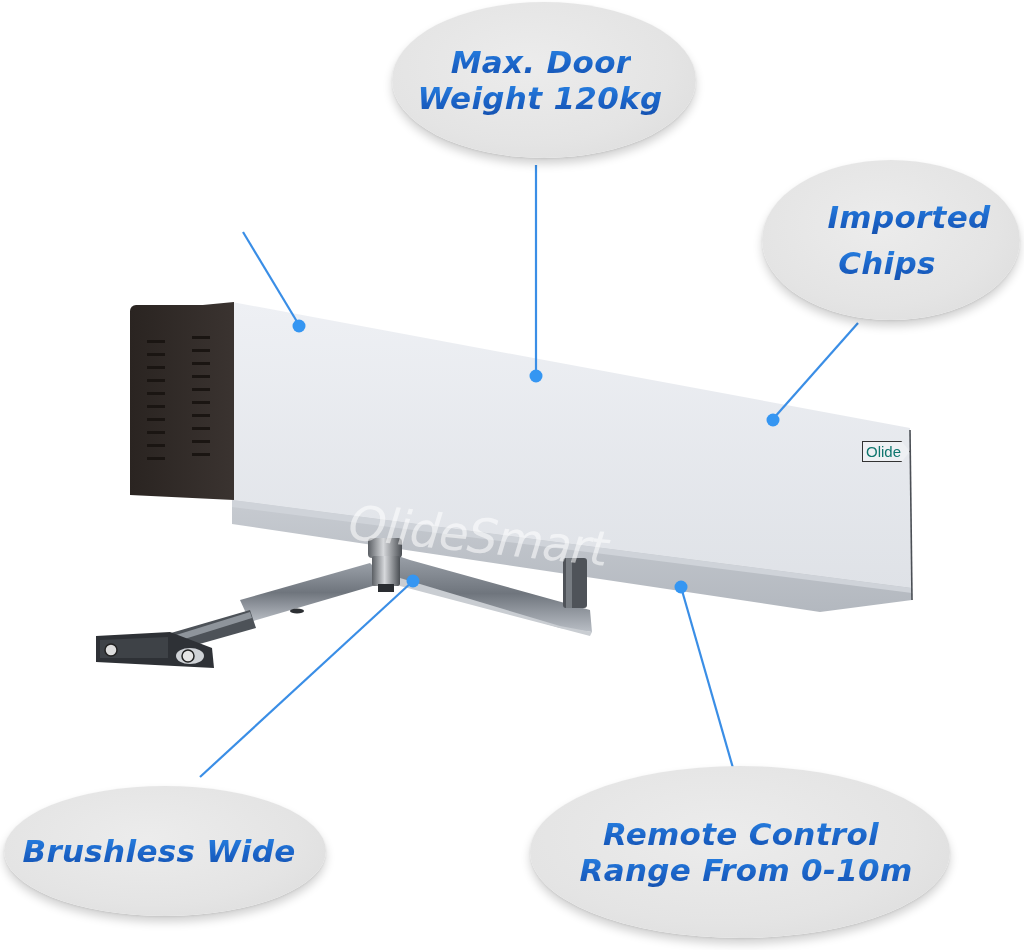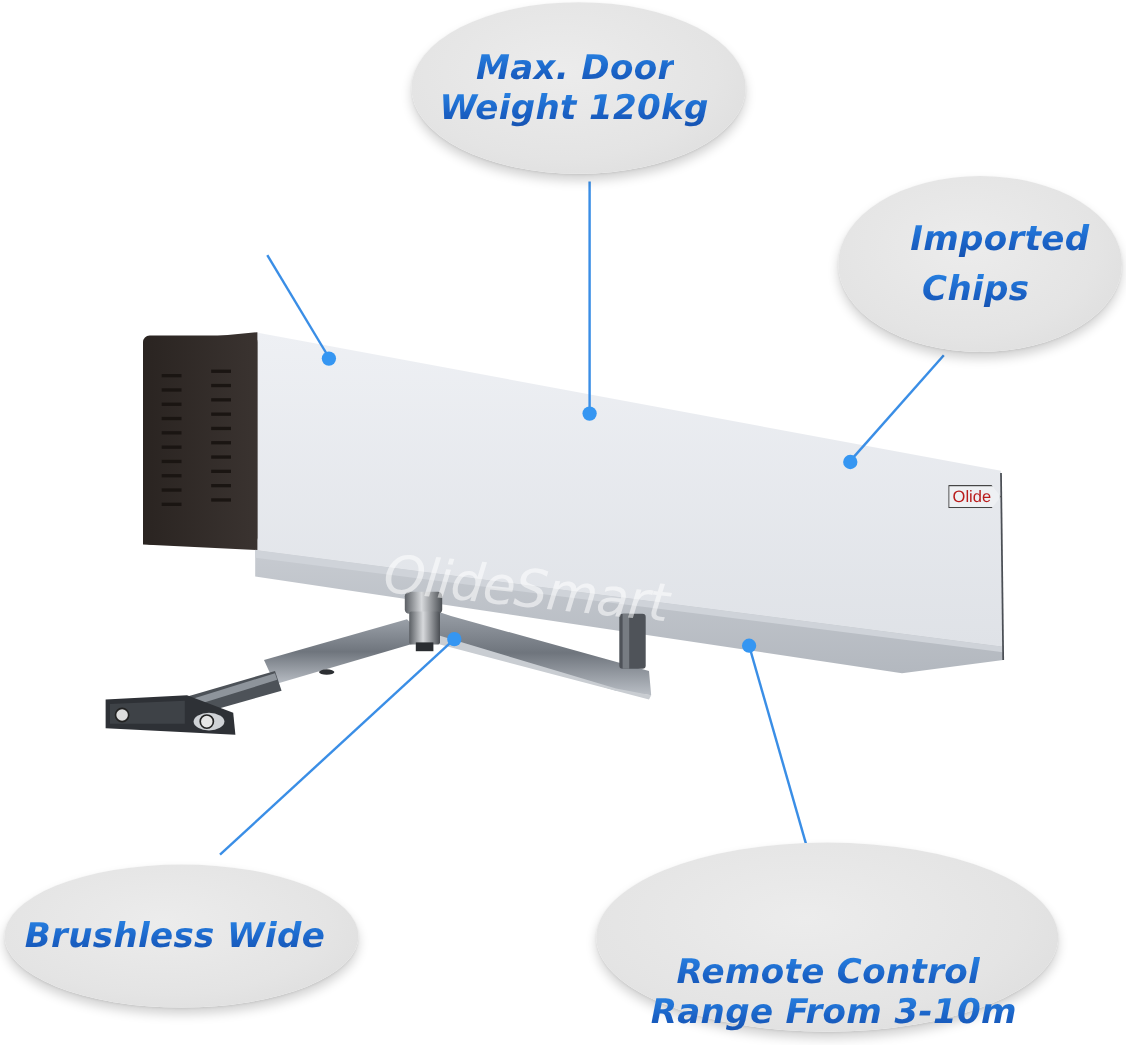--- a/index.html
+++ b/index.html
@@ -38,21 +38,21 @@
       transform: rotate(6deg);
       transform-origin: left top;
       letter-spacing: -1px;
       white-space: nowrap;
     }
     .brand-label {
       position: absolute;
       left: 862px; top: 441px;
       font-family: "Liberation Sans", sans-serif;
       font-size: 15px;
-      color: #b91c1c;
+      color: #0f766e;
       border: 1.6px solid #333;
       padding: 0 8px 0 3px;
       height: 19px; line-height: 19px;
       clip-path: polygon(0 0, 82% 0, 100% 50%, 82% 100%, 0 100%);
       background: #eef0f3;
     }
   </style>
 </head>
 <body>
 
@@ -158,32 +158,32 @@
       <circle cx="773" cy="420" r="6.5"></circle>
       <circle cx="413" cy="581" r="6.5"></circle>
       <circle cx="681" cy="587" r="6.5"></circle>
     </g>
   </svg>
 
   <div class="watermark">OlideSmart</div>
   <div class="brand-label">Olide</div>
 
 
-  <div class="bubble" style="left:374px; top:2px; width:304px; height:156px;">
+  <div class="bubble" style="left:392px; top:2px; width:304px; height:156px;">
     <div class="line" style="margin-left:-6px;">Max. Door</div>
     <div class="line" style="margin-left:-8px;text-decoration:underline;">Weight 120kg</div>
   </div>
 
   <div class="bubble" style="left:762px; top:160px; width:258px; height:160px;">
     <div class="line" style="margin-left:36px;">Imported</div>
     <div class="line" style="margin-left:-8px;margin-top:10px;">Chips</div>
   </div>
 
   <div class="bubble" style="left:4px; top:786px; width:322px; height:130px;">
     <div class="line" style="margin-left:-12px;">Brushless Wide</div>
   </div>
 
-  <div class="bubble" style="left:542px; top:766px; width:420px; height:172px;justify-content:flex-end;">
+  <div class="bubble" style="left:530px; top:766px; width:420px; height:172px;">
     <div class="line" style="margin-left:2px;">Remote Control</div>
-    <div class="line" style="margin-left:12px;">Range From 3-10m</div>
+    <div class="line" style="margin-left:12px;">Range From 0-10m</div>
   </div>
 
 </div>
 
 </body></html>

